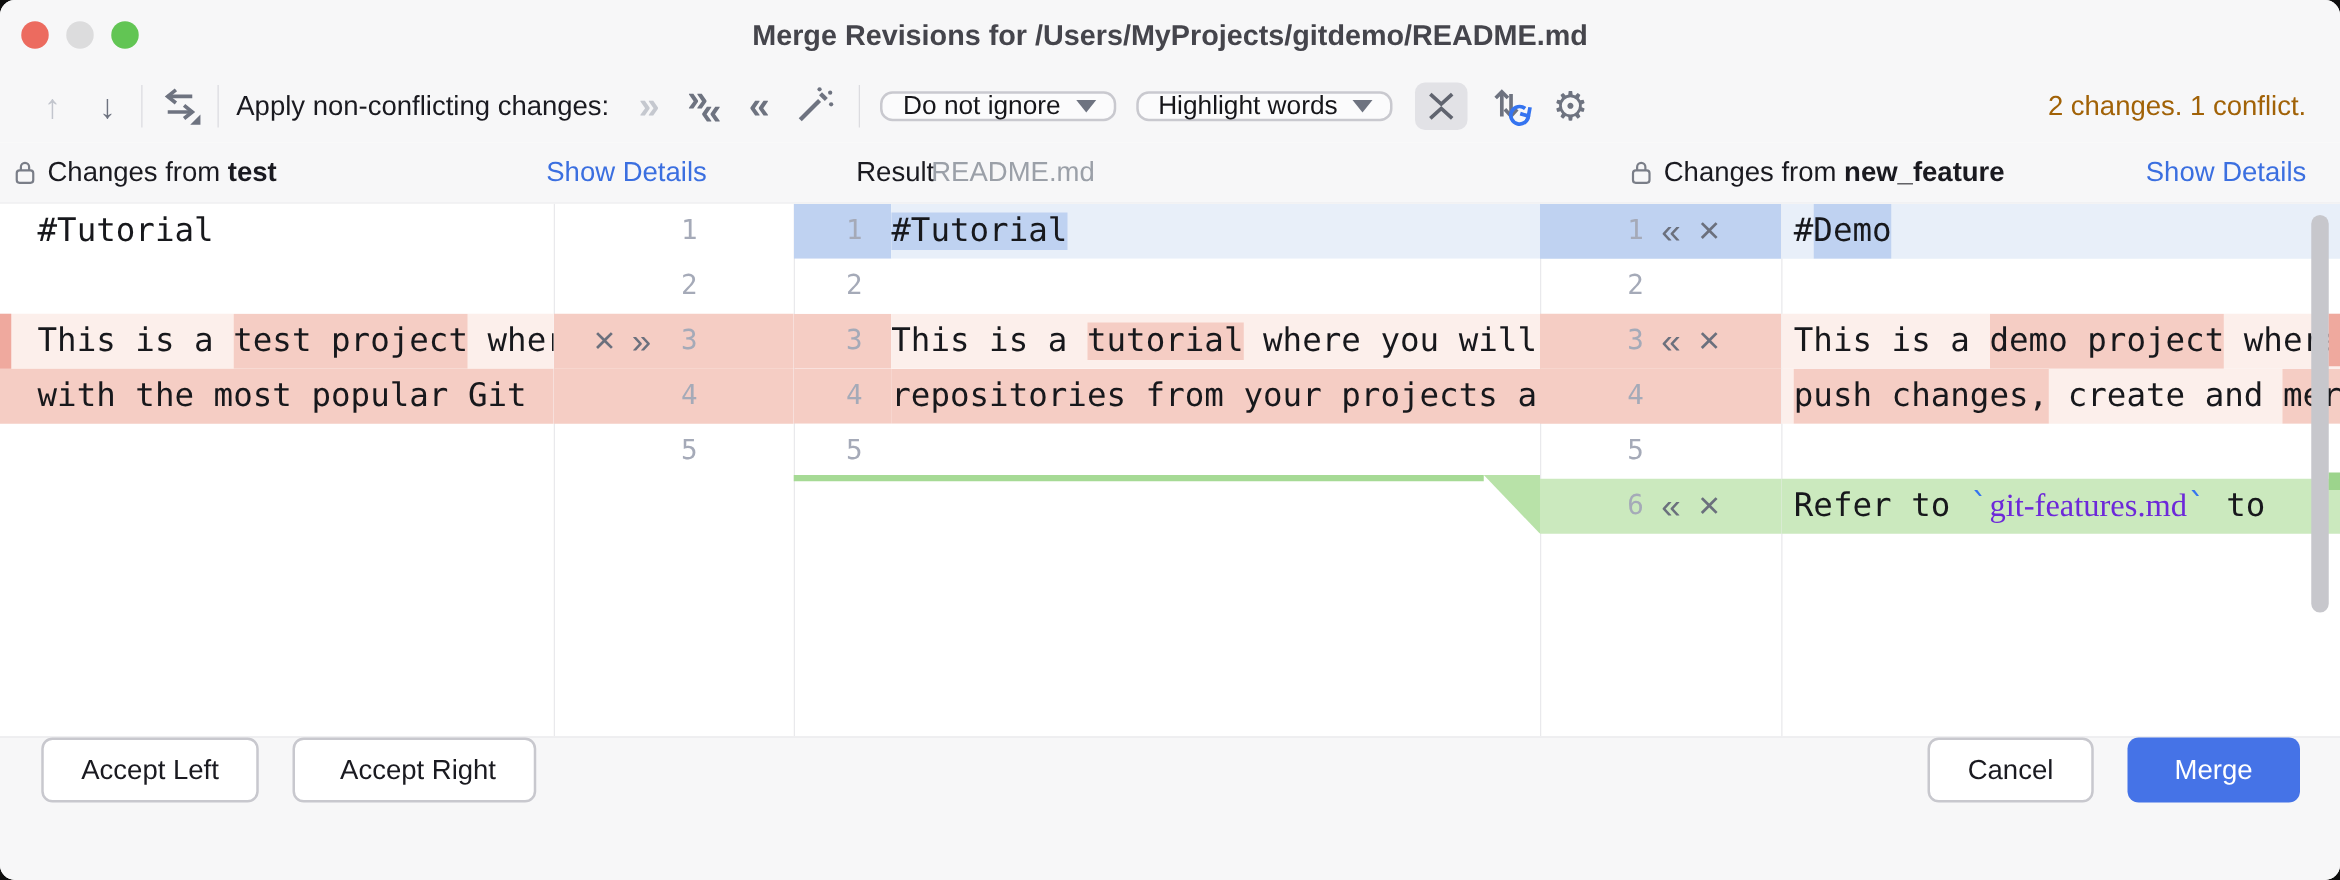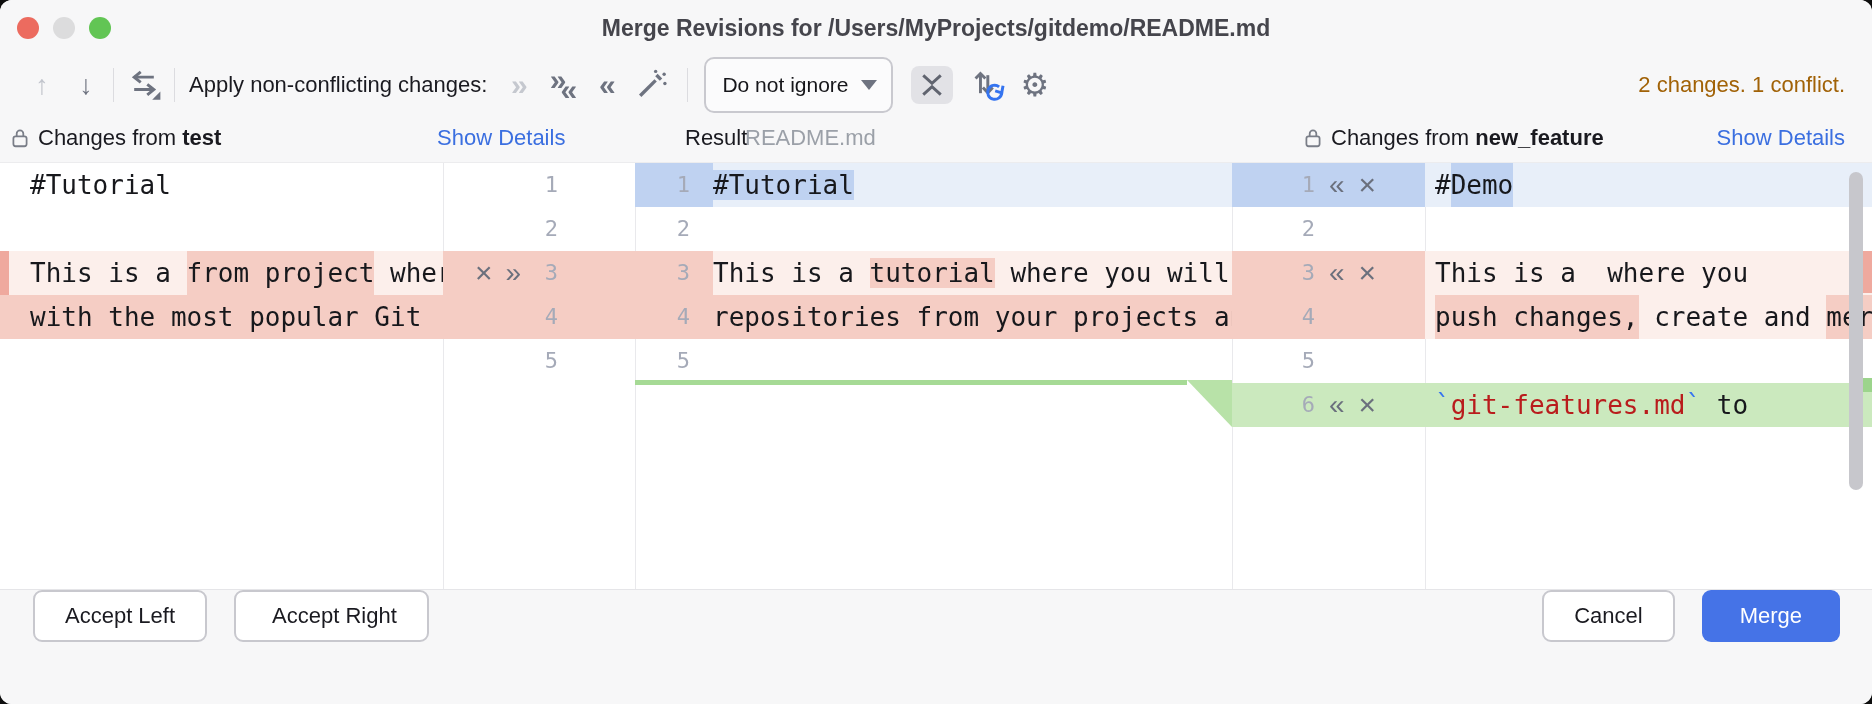--- a/index.html
+++ b/index.html
@@ -16,21 +16,21 @@
   .title{position:absolute;left:0;right:0;text-align:center;font-size:23px;font-weight:bold;color:#45454c;}
   
   .toolbar{height:58px;background:#f7f7f8;flex:none;display:flex;align-items:center;padding:0 27px;}
   .tb-icon{color:#6e7380;font-size:27px;line-height:1;display:flex;align-items:center;justify-content:center;min-width:30px;}
   .tb-icon.dis{color:#c2c5cd;}
   .sep{width:1px;height:34px;background:#dcdce0;margin:0 12px;flex:none;}
   .tb-label{font-size:22px;color:#1a1a20;margin:0 10px 0 2px;white-space:nowrap;}
   .guillemet{font-size:30px;font-weight:bold;color:#6e7380;line-height:1;}
   .guillemet.dis{color:#c5c8cf;}
   .combo-g{display:flex;align-items:center;min-width:44px;justify-content:center;}
-  .dropdown{height:56px;border:2px solid #c9c9cf;border-radius:10px;display:flex;align-items:center;
+  .dropdown{height:24px;border:2px solid #c9c9cf;border-radius:10px;display:flex;align-items:center;
     gap:12px;padding:0 14px 0 16px;margin-left:16px;background:#fbfbfc;}
   .dropdown span{font-size:21px;color:#16161a;white-space:nowrap;}
   .caret{width:0;height:0;border-left:8px solid transparent;border-right:8px solid transparent;border-top:10px solid #6e7380;}
   .sq-btn{width:42px;height:38px;border-radius:8px;background:#e2e2e6;display:flex;align-items:center;justify-content:center;margin-left:18px;}
   .plain-btn{display:flex;align-items:center;justify-content:center;margin-left:16px;}
   .gear{font-size:32px;color:#6e7380;line-height:1;}
   .status{margin-left:auto;font-size:22px;color:#a16207;white-space:nowrap;}
   
   .mheader{height:49px;background:#f7f7f8;flex:none;position:relative;border-bottom:1px solid #ececee;font-size:22px;}
   .mheader .abs{position:absolute;top:0;height:48px;display:flex;align-items:center;gap:8px;white-space:nowrap;}
@@ -112,20 +112,24 @@
         <circle cx="19.5" cy="4" r="1.1" fill="#6e7380"></circle>
         <circle cx="20" cy="10" r="1.1" fill="#6e7380"></circle>
         <circle cx="14" cy="2.2" r="1.1" fill="#6e7380"></circle>
       </svg>
     </div>
     <div class="sep" style="margin-left:14px"></div>
     <div class="dropdown" style="margin-left:4px">
       <span>Do not ignore</span>
       <div class="caret"></div>
     </div>
+    <div class="dropdown">
+      <span>Highlight words</span>
+      <div class="caret"></div>
+    </div>
     <div class="sq-btn">
       <svg width="28" height="28" viewBox="0 0 16 16" fill="none">
         <path d="M3 2.5 L8 7 L13 2.5" stroke="#60646f" stroke-width="1.7"></path>
         <path d="M3 13.5 L8 9 L13 13.5" stroke="#60646f" stroke-width="1.7"></path>
       </svg>
     </div>
     <div class="plain-btn">
       <svg width="36" height="36" viewBox="0 0 22 22" fill="none">
         <path d="M7 16 V4" stroke="#6e7380" stroke-width="1.8"></path>
         <path d="M4 7 L7 4 L10 7" stroke="#6e7380" stroke-width="1.8"></path>
@@ -165,21 +169,21 @@
   <div class="mbody">
     <div class="vline" style="left:443px"></div>
     <div class="vline" style="left:635px"></div>
     <div class="vline" style="left:1232px"></div>
     <div class="vline" style="left:1425px"></div>
 
     <div class="cols">
       <div class="col" id="col-left">
           <div class="row code lp-row"><span>#Tutorial</span></div>
           <div class="row code lp-row"></div>
-          <div class="row code lp-row" style="background: rgb(252, 239, 235);"><span>This is a </span><span style="background: rgb(245, 205, 196);">from project</span><span> where</span></div>
+          <div class="row code lp-row" style="background: rgb(252, 239, 235);"><span>This is a </span><span style="background: rgb(245, 205, 196);">test project</span><span> where</span></div>
           <div class="row code lp-row" style="background: rgb(245, 205, 196);"><span>with the most popular Git </span></div>
           <div class="row code lp-row"></div>
           <div class="row code lp-row"></div>
         </div>
       <div class="col" id="col-lgutter">
           <div class="row lg-row"><span class="num" style="width: 24px; text-align: right;">1</span></div>
           <div class="row lg-row"><span class="num" style="width: 24px; text-align: right;">2</span></div>
           <div class="row lg-row" style="background: rgb(245, 205, 196);"><span class="gicon gx">×</span><span class="gicon">»</span><span class="num" style="width: 24px; text-align: right;">3</span></div>
           <div class="row lg-row" style="background: rgb(245, 205, 196);"><span class="num" style="width: 24px; text-align: right;">4</span></div>
           <div class="row lg-row"><span class="num" style="width: 24px; text-align: right;">5</span></div>
@@ -197,24 +201,24 @@
           <div class="row rg-row" style="background: rgb(191, 210, 241);"><span class="num" style="width: 28px; text-align: right;">1</span><span class="gicon">«</span><span class="gicon gx">×</span></div>
           <div class="row rg-row"><span class="num" style="width: 28px; text-align: right;">2</span></div>
           <div class="row rg-row" style="background: rgb(245, 205, 196);"><span class="num" style="width: 28px; text-align: right;">3</span><span class="gicon">«</span><span class="gicon gx">×</span></div>
           <div class="row rg-row" style="background: rgb(245, 205, 196);"><span class="num" style="width: 28px; text-align: right;">4</span></div>
           <div class="row rg-row"><span class="num" style="width: 28px; text-align: right;">5</span></div>
           <div class="row rg-row" style="background: rgb(203, 233, 190);"><span class="num" style="width: 28px; text-align: right;">6</span><span class="gicon">«</span><span class="gicon gx">×</span></div>
         </div>
       <div class="col" id="col-right">
           <div class="row code rp-row" style="background: rgb(232, 239, 249);"><span>#</span><span style="background: rgb(191, 210, 241);">Demo</span></div>
           <div class="row code rp-row"></div>
-          <div class="row code rp-row" style="background: rgb(252, 239, 235);"><span>This is a </span><span> where you</span></div>
+          <div class="row code rp-row" style="background: rgb(252, 239, 235);"><span>This is a </span><span style="background: rgb(245, 205, 196);">demo project</span><span> where you</span></div>
           <div class="row code rp-row" style="background: rgb(252, 239, 235);"><span style="background: rgb(245, 205, 196);">push changes,</span><span> create and </span><span style="background: rgb(245, 205, 196);">merge</span></div>
           <div class="row code rp-row"></div>
-          <div class="row code rp-row" style="background: rgb(203, 233, 190);"><span style="color: rgb(53, 116, 240);">`</span><span style="color: #b91c1c;">git-features.md</span><span style="color: rgb(53, 116, 240);">`</span><span> to</span></div>
+          <div class="row code rp-row" style="background: rgb(203, 233, 190);"><span>Refer to </span><span style="color: rgb(53, 116, 240);">`</span><span style="color: #6d28d9; font-family: Liberation Serif, serif;">git-features.md</span><span style="color: rgb(53, 116, 240);">`</span><span> to</span></div>
         </div>
     </div>
 
     <div class="gstrip" id="green-strip" style="left: 635px; top: 217px; width: 552px; background: rgb(166, 218, 149);"></div>
     <div class="gwedge" id="green-wedge" style="left: 1187px; top: 217px; width: 45px; height: 47px; background: rgb(184, 226, 168);"></div>
 
     <div class="left-mark" id="mark-left-red" style="top: 88px; height: 44px; background: rgb(239, 169, 158);"></div>
 
     <div class="scrollbar"></div>
     <div class="stripe-mark" id="mark-right-red" style="top: 88px; height: 42px; background: rgb(239, 169, 158);"></div>

